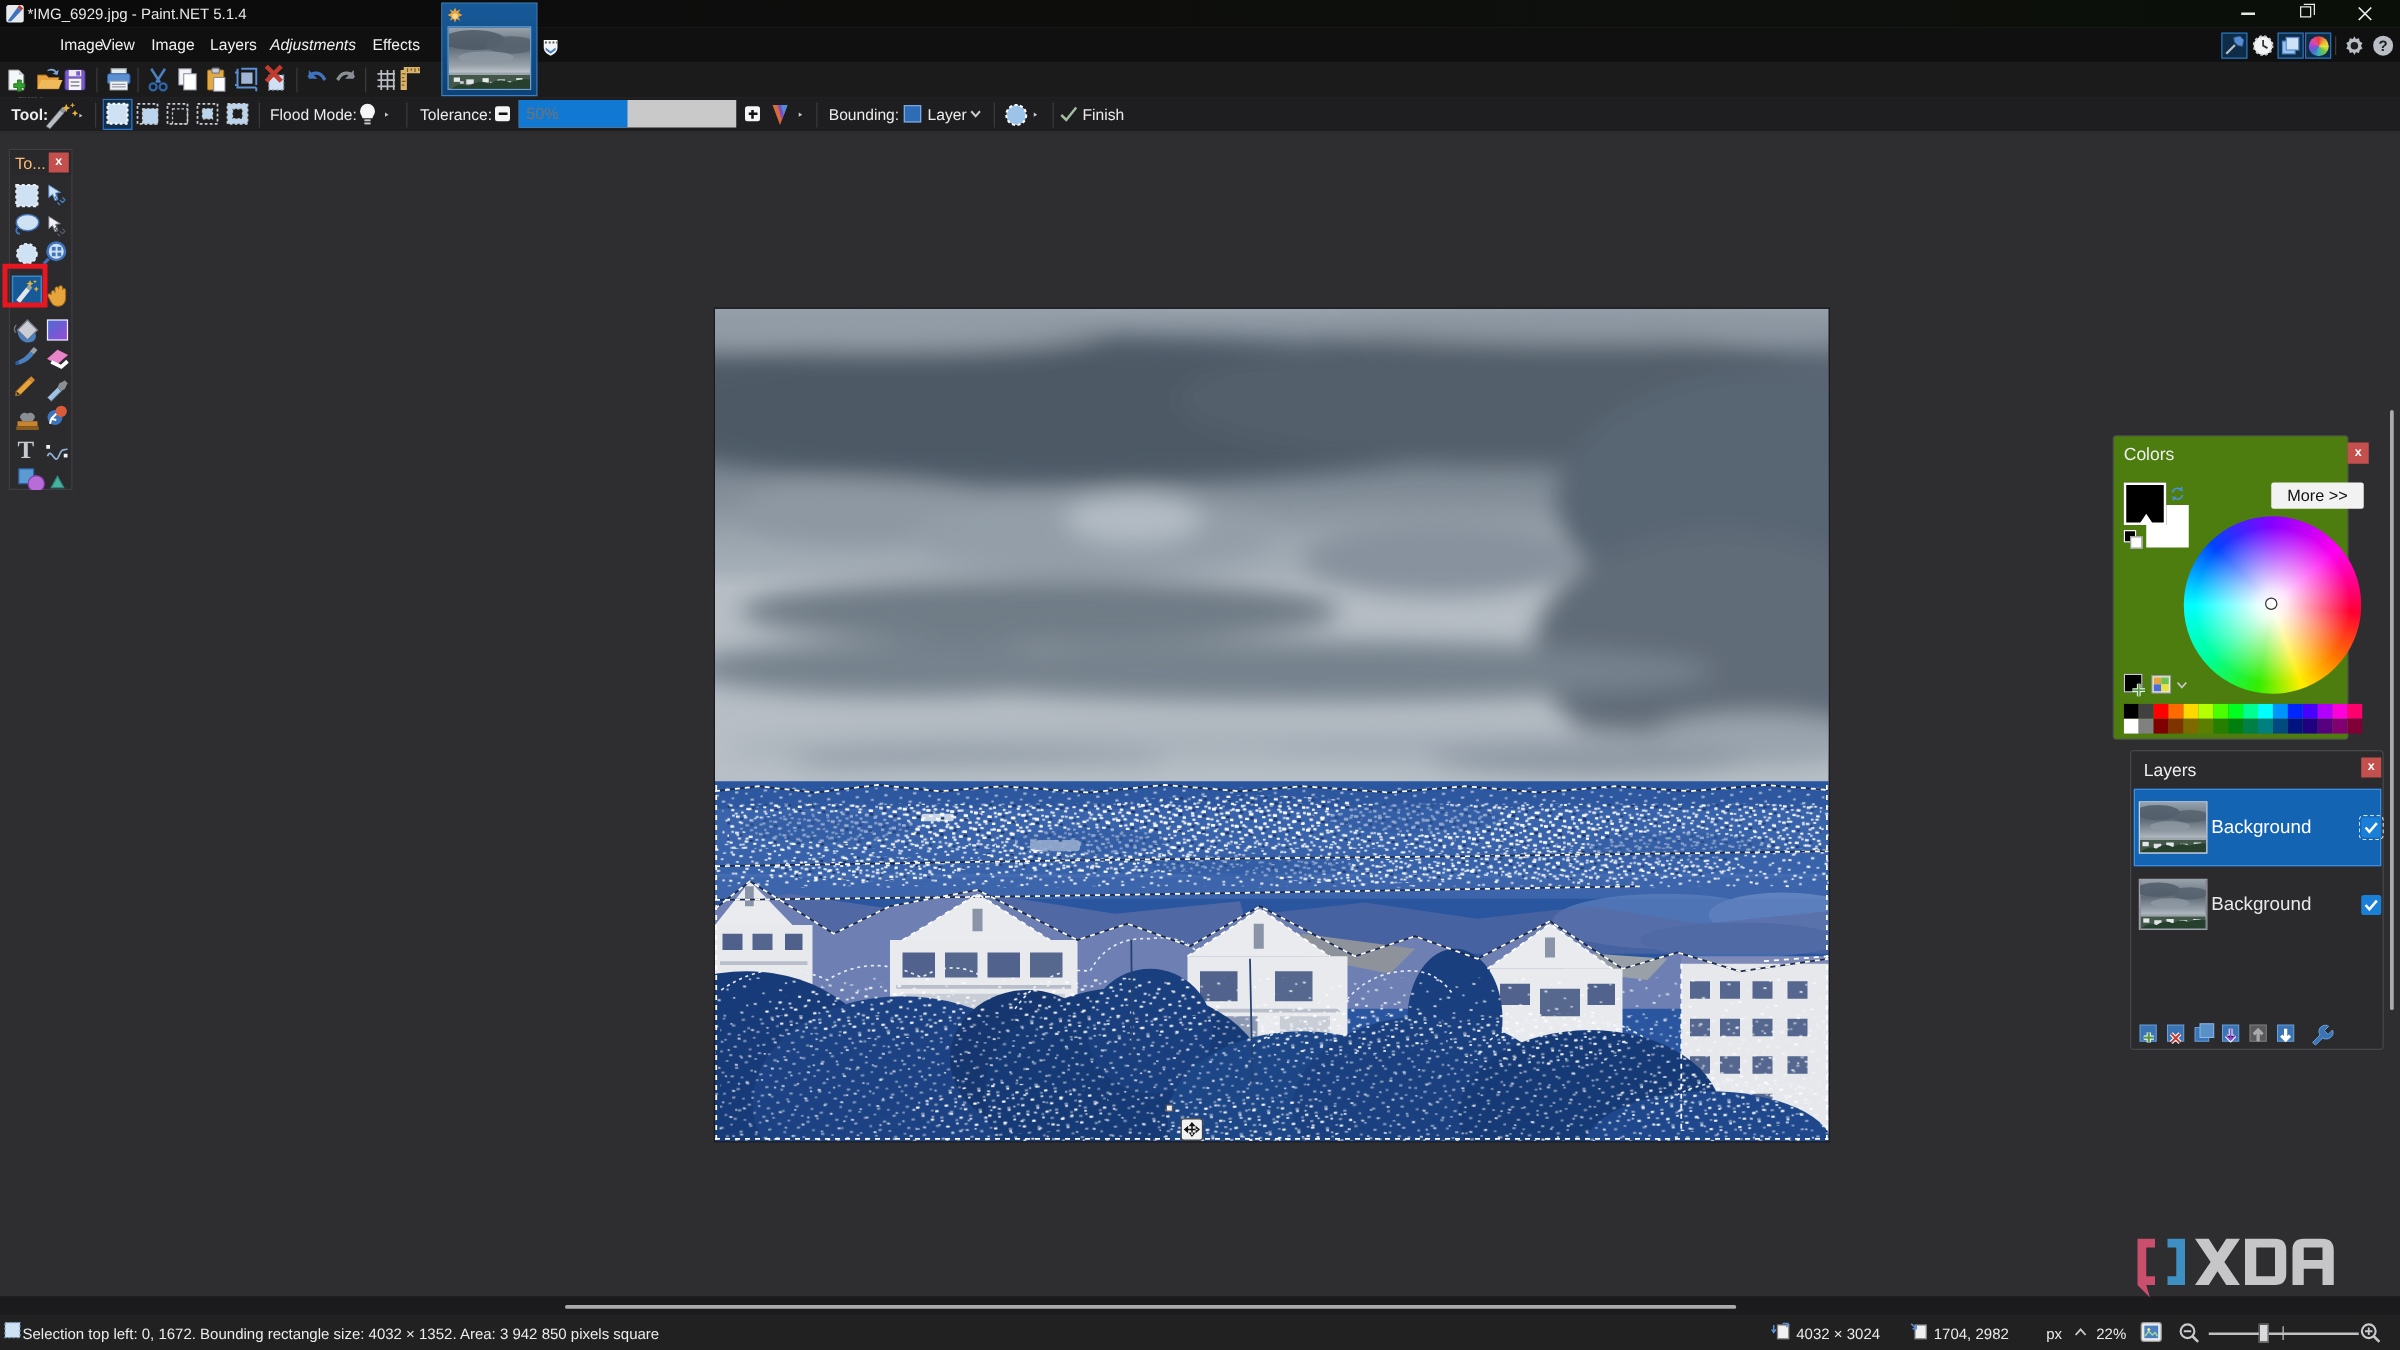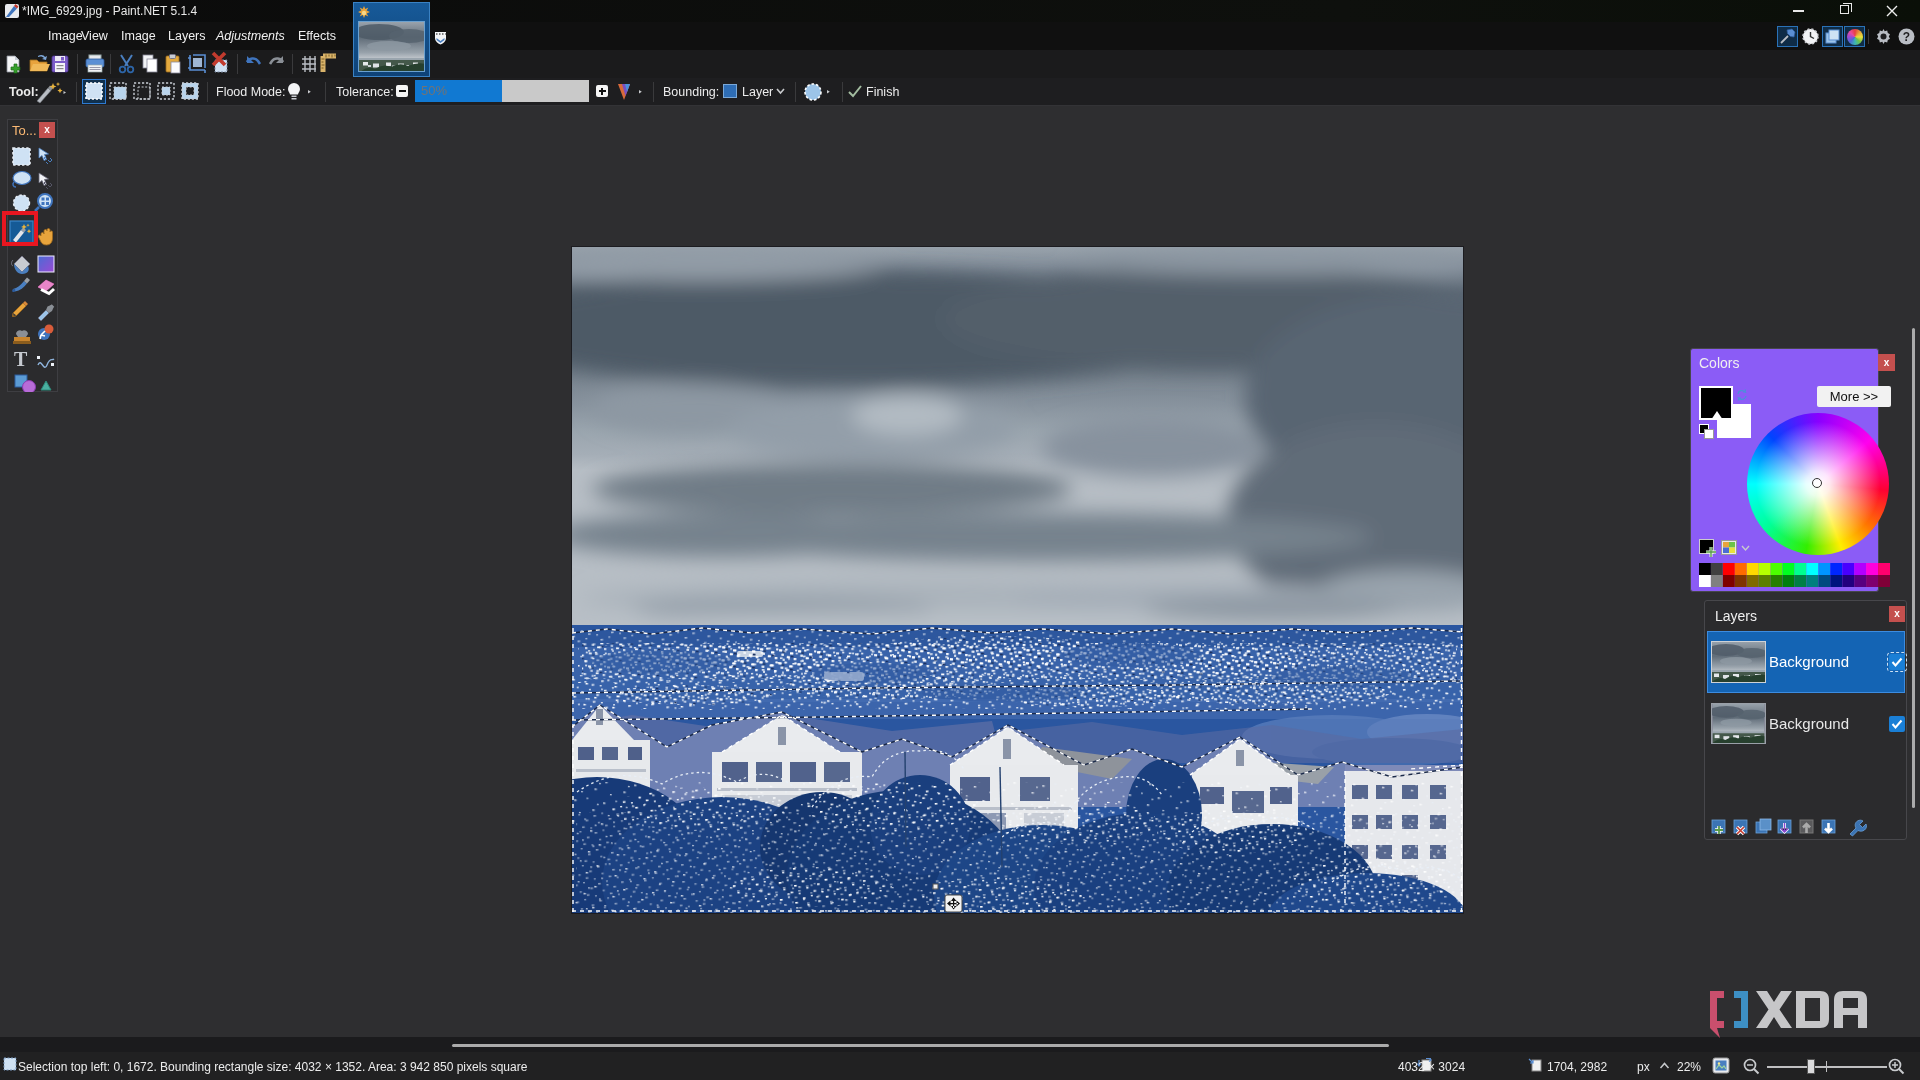--- a/index.html
+++ b/index.html
@@ -526,21 +526,21 @@
       <rect x="43" y="219" width="3" height="3" fill="#eef2f8"></rect>
 
 <rect x="7" y="231" width="12" height="12" fill="#5b9bd4" stroke="#2d5c9e"></rect>
 <circle cx="21" cy="243" r="6.5" fill="#b86cd8" stroke="#8a3ab0"></circle>
 <path d="M33,246 l5,-9 5,9 Z" fill="#4ab0a0" stroke="#2d8a7a"></path>
 </svg>
 </div>
 
 <div class="abs" style="left:2px;top:211px;width:36px;height:35px;border:4px solid #e81620;"></div>
 
-<div class="abs" style="left:1690px;top:348px;width:189px;height:244px;background:#8b5cf6;border:1px solid #47474b;border-radius:3px;">
+<div class="abs" style="left:1690px;top:348px;width:189px;height:244px;background:#4d7c0f;border:1px solid #47474b;border-radius:3px;">
 <div class="abs" style="left:8px;top:6px;color:#f0f0f0;font-size:14px;">Colors</div>
 <div class="abs" style="left:187px;top:5px;width:17px;height:17px;background:#c4504e;color:#fff;font-size:10px;font-weight:bold;text-align:center;line-height:17px;">x</div>
 <div class="abs" style="left:26px;top:55px;width:34px;height:34px;background:#fff;"></div>
 <div class="abs" style="left:8px;top:37px;width:34px;height:34px;background:#000;border:2px solid #fff;"></div>
 <div class="abs" style="left:20px;top:62px;width:0;height:0;border-left:6px solid transparent;border-right:6px solid transparent;border-bottom:9px solid #fff;"></div>
 <svg class="abs" style="left:44px;top:39px;" width="14" height="14">
       <path d="M3,6 a4,4 0 0 1 7,-2 l-2,-0.5 m2,0.5 l0.5,-2.5 M11,8 a4,4 0 0 1 -7,2 l2,0.5 m-2,-0.5 l-0.5,2.5" stroke="#4a90d9" stroke-width="1.3" fill="none"></path>
     </svg>
 <div class="abs" style="left:8px;top:75px;width:10px;height:10px;background:#000;border:1px solid #fff;"></div>
 <div class="abs" style="left:13px;top:80px;width:10px;height:10px;background:#fff;border:1px solid #999;"></div>
@@ -689,21 +689,21 @@
 </svg>
 <div class="abs" id="statusbar"></div>
 <svg class="abs" style="left:3px;top:1057px;" width="15" height="15">
     <rect x="1" y="1" width="12" height="12" fill="#cfe2f4" stroke="#7a9ac0" stroke-dasharray="2 1.5"></rect>
   </svg>
 <div class="abs" style="left:18px;top:1060px;color:#ececec;font-size:12px;">Selection top left: 0, 1672. Bounding rectangle size: 4032 × 1352. Area: 3 942 850 pixels square</div>
 <svg class="abs" style="left:1417px;top:1058px;" width="16" height="15" viewBox="0 0 16 15">
     <rect x="5" y="2" width="9" height="11" fill="#f0f0f0" stroke="#888"></rect>
     <path d="M2,2 v6 m-1.8,-2.5 l1.8,2.5 1.8,-2.5 M9,0.5 h5 m-2,-0 l2,1.5 -2,1.5" stroke="#5b8fd4" stroke-width="1.2" fill="none"></path>
   </svg>
-<div class="abs" style="left:1398px;top:1060px;color:#ececec;font-size:12px;">4032 × 3024</div>
+<div class="abs" style="left:1437px;top:1060px;color:#ececec;font-size:12px;">4032 × 3024</div>
 <svg class="abs" style="left:1528px;top:1058px;" width="16" height="15" viewBox="0 0 16 15">
     <rect x="4" y="2" width="9" height="11" fill="#f0f0f0" stroke="#888"></rect>
     <path d="M1,1 l4,4 m0,-3 v3 h-3" stroke="#5b8fd4" stroke-width="1.2" fill="none"></path>
   </svg>
 <div class="abs" style="left:1547px;top:1060px;color:#ececec;font-size:12px;">1704, 2982</div>
 <div class="abs" style="left:1637px;top:1060px;color:#ececec;font-size:12px;">px</div>
 <svg class="abs" style="left:1659px;top:1062px;" width="11" height="8">
     <path d="M1.5,6 l4,-4.5 4,4.5" fill="none" stroke="#c8cacd" stroke-width="1.5"></path>
   </svg>
 <div class="abs" style="left:1677px;top:1060px;color:#ececec;font-size:12px;">22%</div>

